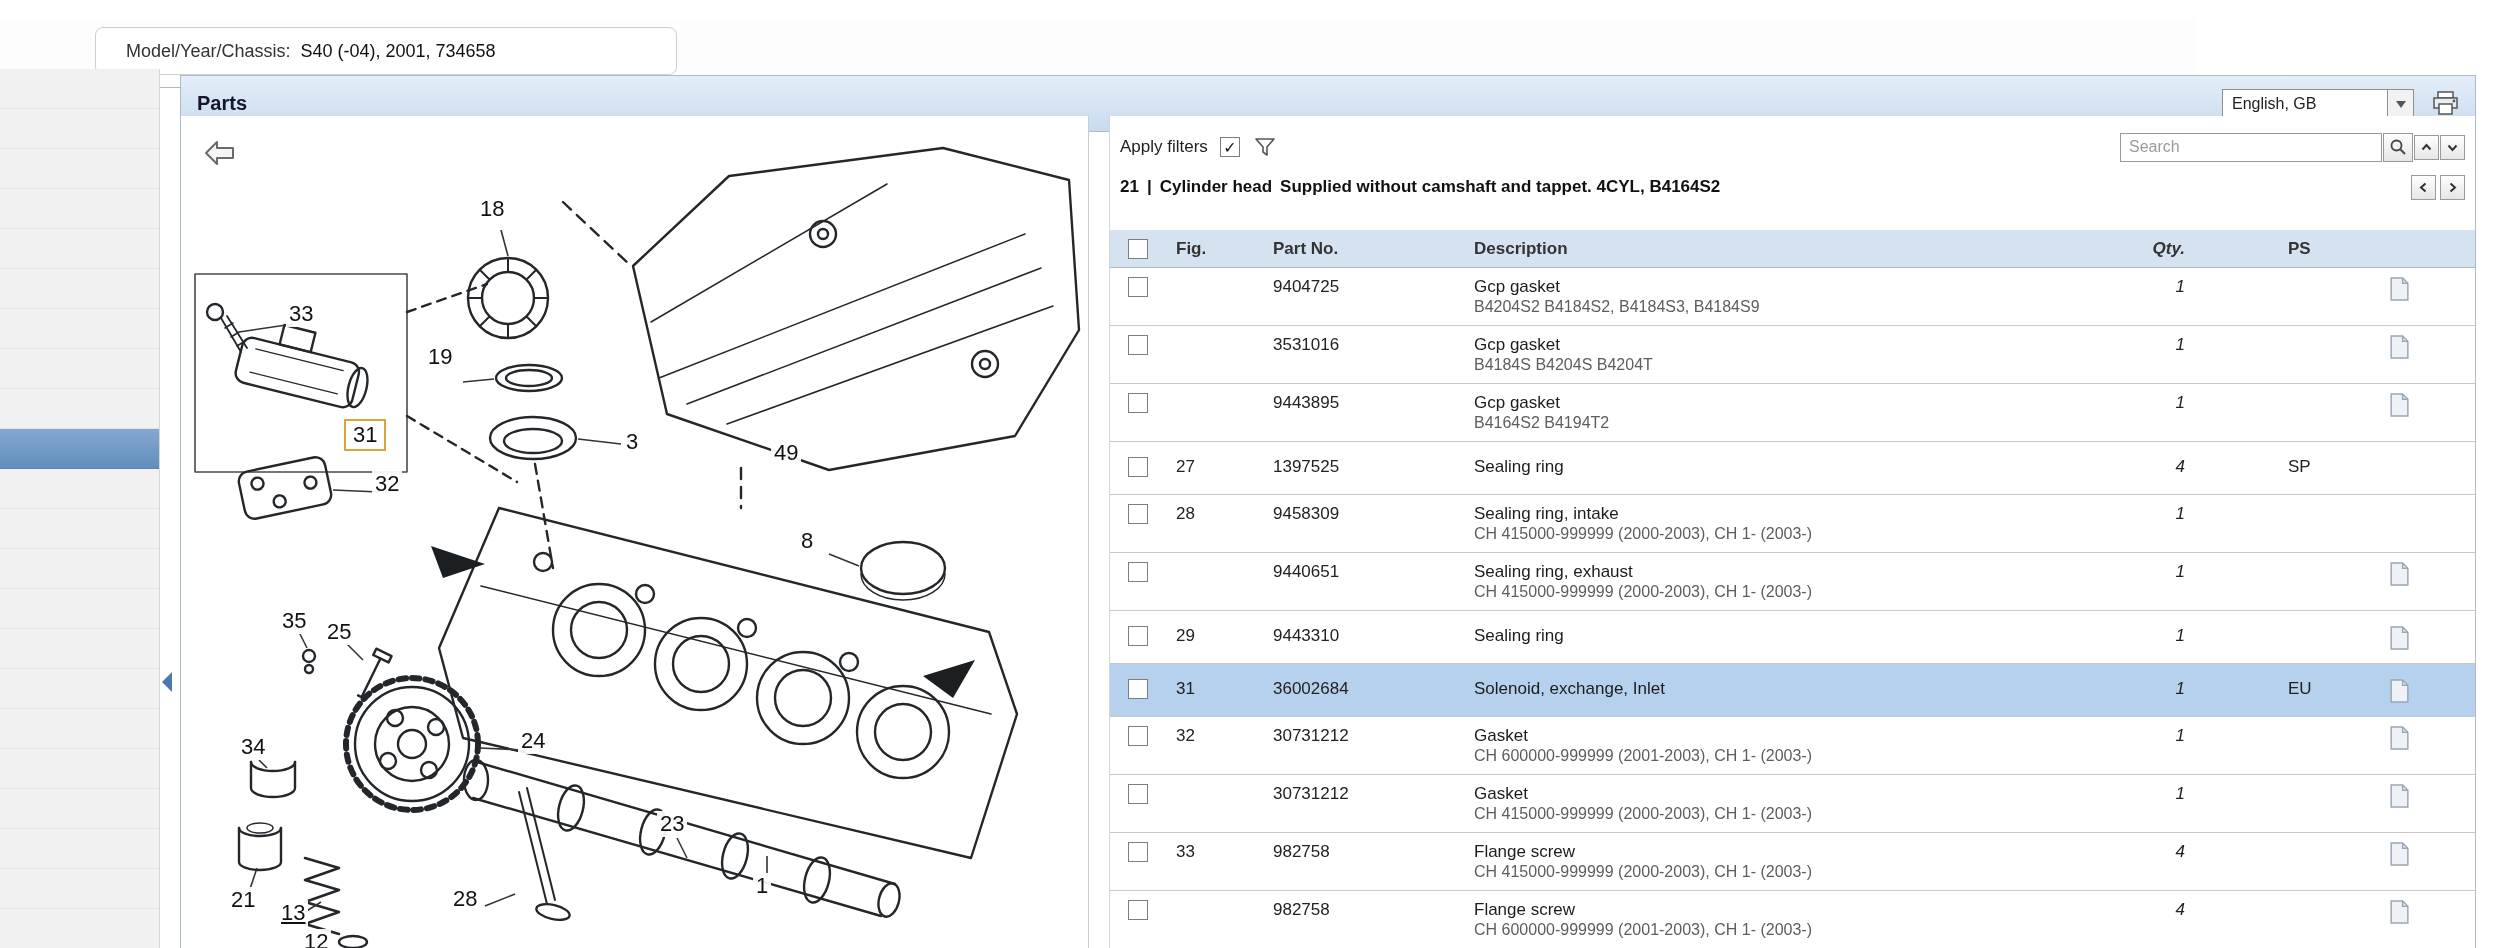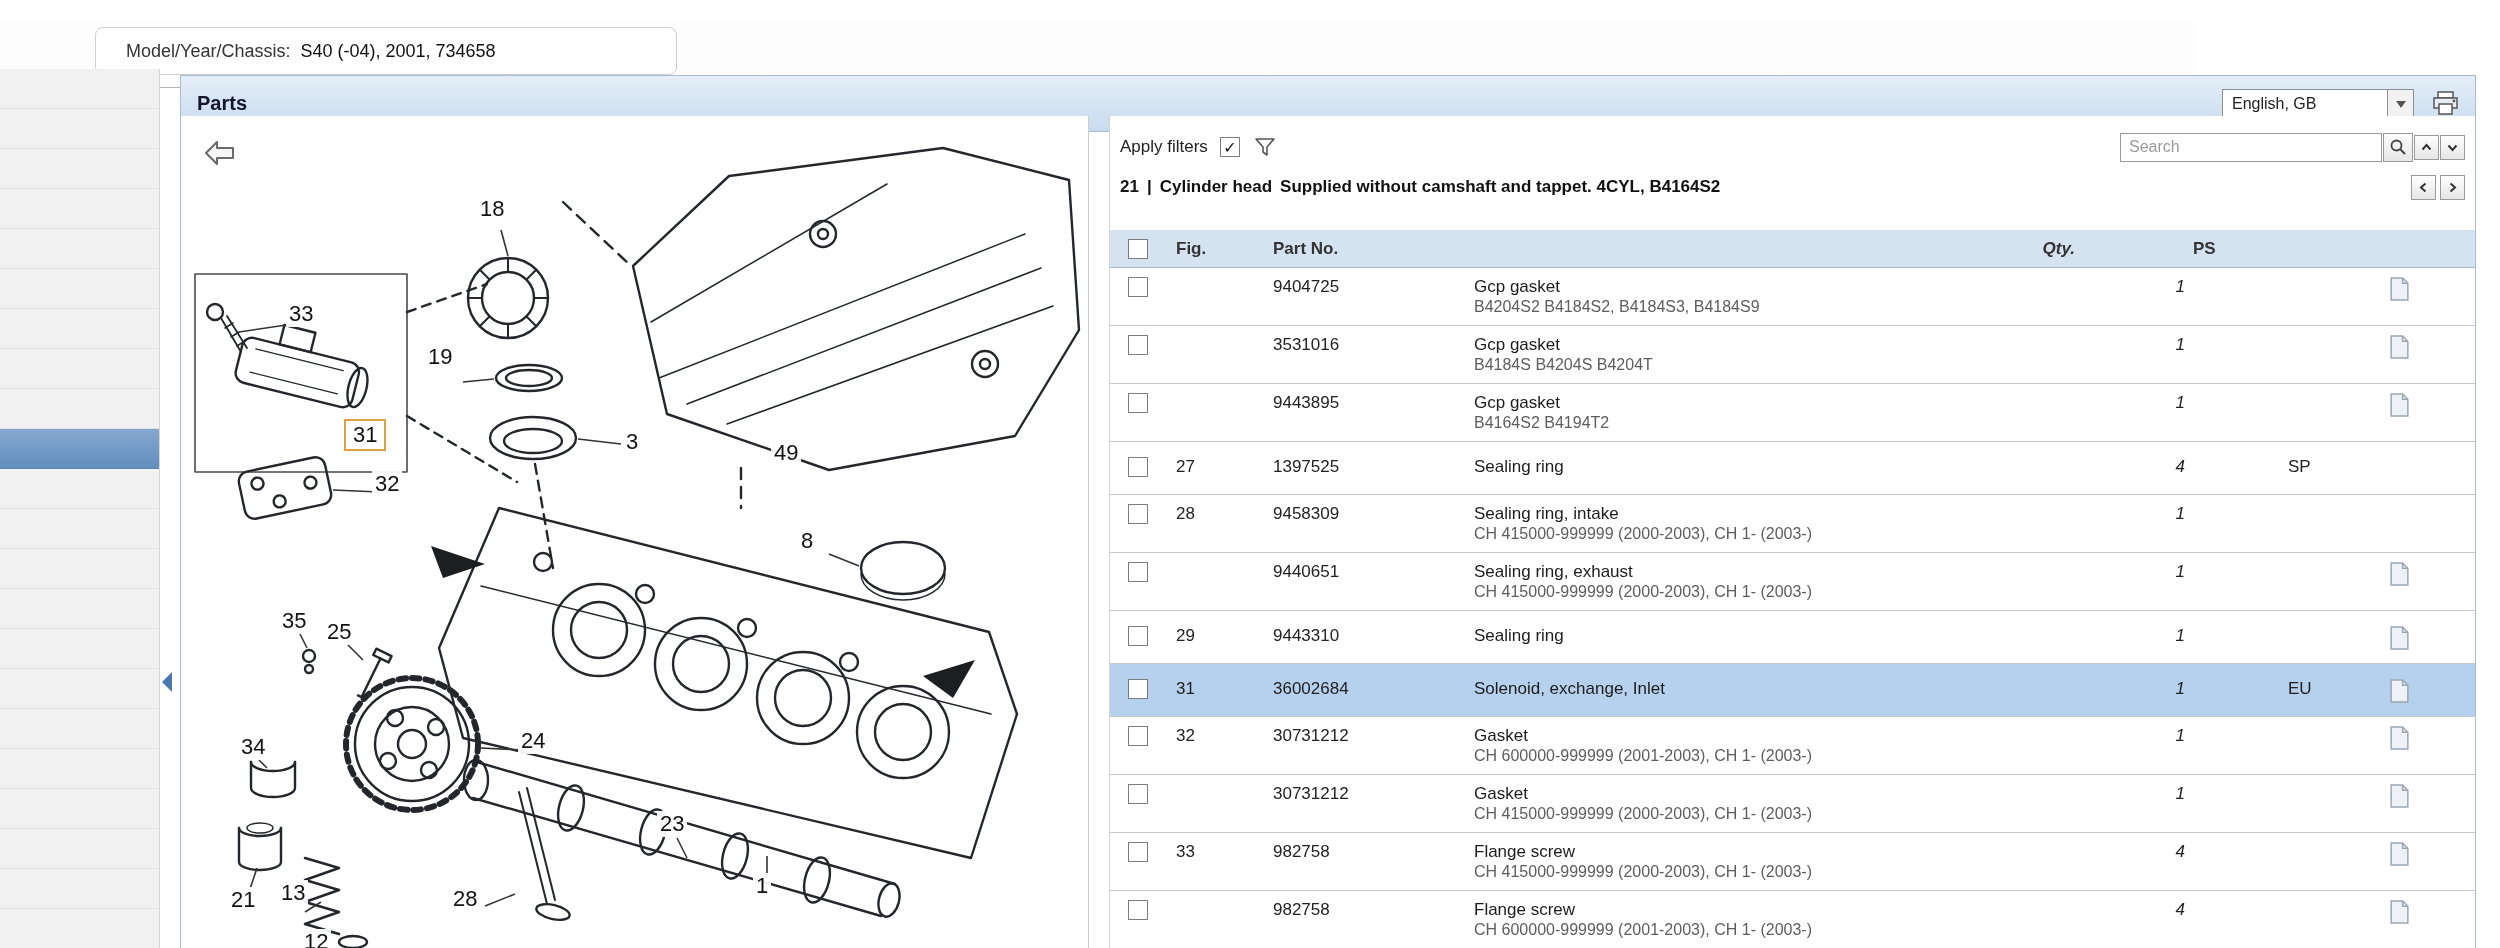--- a/index.html
+++ b/index.html
@@ -281,21 +281,21 @@
           <span class="dlabel" style="left: 590px; top: 324px;">49</span>
           <span class="dlabel" style="left: 105px; top: 185px;">33</span>
           <span class="dlabel boxed" style="left: 163px; top: 303px;">31</span>
           <span class="dlabel" style="left: 191px; top: 355px;">32</span>
           <span class="dlabel" style="left: 98px; top: 492px;">35</span>
           <span class="dlabel" style="left: 143px; top: 503px;">25</span>
           <span class="dlabel" style="left: 617px; top: 412px;">8</span>
           <span class="dlabel" style="left: 337px; top: 612px;">24</span>
           <span class="dlabel" style="left: 57px; top: 618px;">34</span>
           <span class="dlabel" style="left: 47px; top: 771px;">21</span>
-          <span class="dlabel" style="left: 97px; top: 764px;">13</span>
+          <span class="dlabel" style="left: 97px; top: 784px; text-decoration: underline;">13</span>
           <span class="dlabel" style="left: 120px; top: 813px;">12</span>
           <span class="dlabel" style="left: 269px; top: 770px;">28</span>
           <span class="dlabel" style="left: 476px; top: 695px;">23</span>
           <span class="dlabel" style="left: 572px; top: 757px;">1</span>
         </div>
       <button class="icon-btn back-btn">
         <svg width="34" height="30" viewBox="0 0 34 30">
           <path d="M14,4 L3,15 L14,26 V20 H30 V10 H14 Z" fill="#f5f5f5" stroke="#6a6a6a" stroke-width="2" stroke-linejoin="round"></path>
         </svg>
       </button>
@@ -351,20 +351,21 @@
         </div>
       </div>
 
       <div class="ptable">
         <div class="prow phead">
           <div class="cell cb">
               <span class="checkbox"></span>
             </div>
           <div class="cell fig">Fig.</div>
           <div class="cell pno">Part No.</div>
+          <div class="cell desc">Description</div>
           <div class="cell qty">Qty.</div>
           <div class="cell spacer"></div>
           <div class="cell ps">PS</div>
           <div class="cell iconc"></div>
         </div>
         <div>
             <div class="prow multi">
     <div class="cell cb">
                 <span class="checkbox"></span>
               </div>

